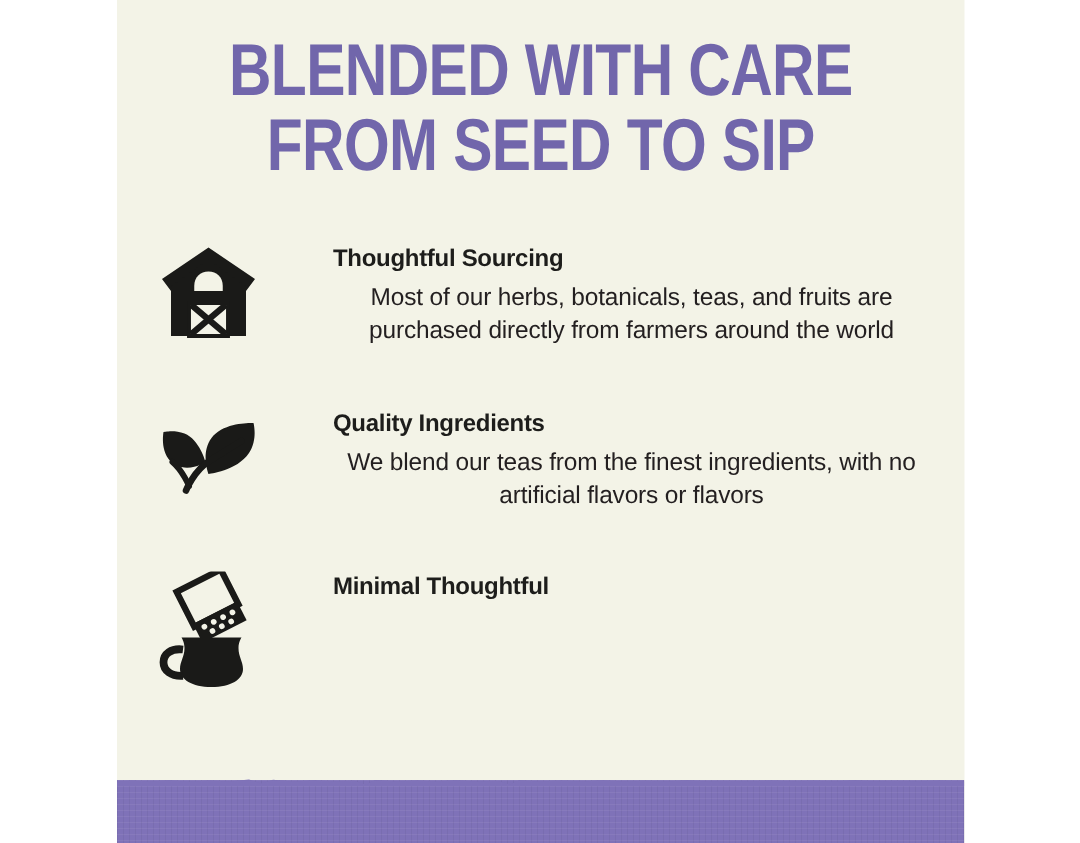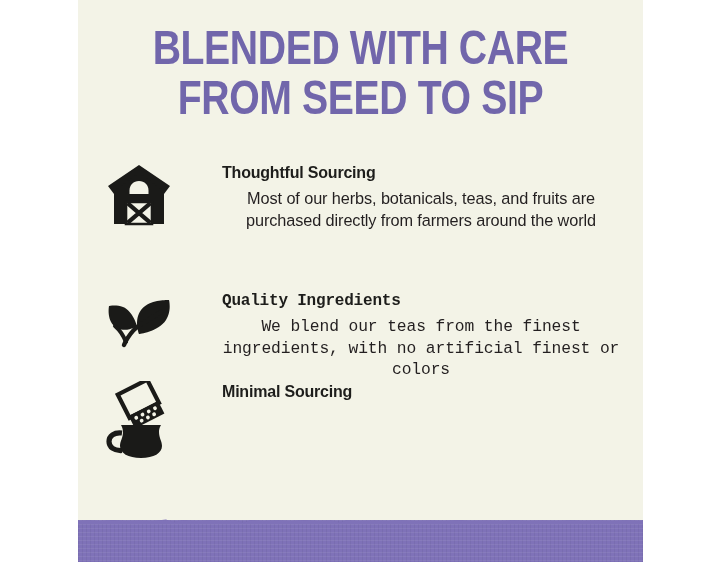--- a/index.html
+++ b/index.html
@@ -82,21 +82,21 @@
     color: #231f20;
     font-size: 16.3px;
     line-height: 21.5px;
     letter-spacing: -0.1px;
     margin: 0;
     max-width: 400px;
     text-align: center;
   }
 
   #feature-0 { top: 160px; }
-  #feature-1 { top: 288px; font-family: Liberation Mono, monospace; }
+  #feature-1 { top: 270px; }
   #feature-2 { top: 379px; }
 
   #feature-0 .feature-icon { top: 4px; }
   #feature-1 .feature-icon { top: 8px; }
   #feature-2 .feature-icon { top: 2px; }
 
   
   #bottom-band {
     position: absolute;
     left: 0;
@@ -166,21 +166,21 @@
       <div class="feature-icon">
         <svg width="68" height="52" viewBox="0 0 68 52" aria-hidden="true">
           <path d="M4 10 C4 10 1 26 12 32 C22 37 32 30 32 30 C32 30 28 15 18 11 C11 8.2 4 10 4 10 Z" fill="#1a1a18"></path>
           <path d="M64 4 C64 4 44 3 36 14 C28.5 24.2 34 38 34 38 C34 38 53 36 61 24 C67 15 64 4 64 4 Z" fill="#1a1a18"></path>
           <path d="M19 49 C19 49 24 36 35 29 C45.5 22.4 56 16 56 16" stroke="#1a1a18" stroke-width="4.4" fill="none" stroke-linecap="round"></path>
           <path d="M21 46 C21 46 17 36 10 30" stroke="#1a1a18" stroke-width="4" fill="none" stroke-linecap="round"></path>
         </svg>
       </div>
       <div class="feature-body">
         <h3 class="feature-title">Quality Ingredients</h3>
-        <p class="feature-text">We blend our teas from the finest ingredients, with no artificial finest or colors</p>
+        <p class="feature-text">We blend our teas from the finest ingredients, with no artificial flavors or flavors</p>
       </div>
     </div>
 
     <div class="feature" id="feature-2">
       <div class="feature-icon">
         <svg width="70" height="78" viewBox="0 0 70 78" aria-hidden="true">
           <g transform="rotate(-27 38 26)">
             <rect x="22" y="4" width="33" height="26" fill="none" stroke="#1a1a18" stroke-width="4.2"></rect>
             <rect x="22" y="28" width="33" height="14" fill="#1a1a18"></rect>
             <circle cx="28" cy="33" r="1.9" fill="#f3f3e7"></circle>
@@ -189,21 +189,21 @@
             <circle cx="49" cy="33" r="1.9" fill="#f3f3e7"></circle>
             <circle cx="31.5" cy="38" r="1.9" fill="#f3f3e7"></circle>
             <circle cx="38.5" cy="38" r="1.9" fill="#f3f3e7"></circle>
             <circle cx="45.5" cy="38" r="1.9" fill="#f3f3e7"></circle>
           </g>
           <path d="M17 44 L57 44 C57 44 55 47 55 51 C55 57 58 60 58 65 C58 72 50 77 37 77 C24 77 16 72 16 65 C16 60 19 57 19 51 C19 47 17 44 17 44 Z" fill="#1a1a18"></path>
           <path d="M18 52 C10 51 5 55 5 60.5 C5 66 10 70 18 69.5" fill="none" stroke="#1a1a18" stroke-width="5.2"></path>
         </svg>
       </div>
       <div class="feature-body">
-        <h3 class="feature-title">Minimal Sourcing</h3>
+        <h3 class="feature-title">Minimal Thoughtful</h3>
       </div>
     </div>
 
     <div id="bottom-band">
       <div class="band-fill"></div>
       <div class="band-texture"></div>
       <svg class="band-edge" viewBox="0 0 565 10" preserveAspectRatio="none">
         <path d="M0 7 L10 6.3 L22 7 L35 6.1 L48 7.1 L62 6.4 L75 7 L88 5.6 L96 8.4 L104 5.9 L118 7 L132 6.2 L145 7 L158 6.5 L166 9.2 L172 6 L186 7 L200 6.3 L213 7 L226 6.1 L240 7 L254 6.6 L262 9 L268 6.2 L282 7 L296 6.4 L310 7 L324 6.2 L338 7 L352 6.5 L366 7 L380 6.1 L394 7 L408 6.6 L422 7 L436 6.3 L450 7 L464 6.5 L478 7 L492 6.2 L506 7 L520 6.6 L534 7 L548 6.3 L565 7 L565 10 L0 10 Z" fill="#7f72b8"></path>
       </svg>
     </div>

